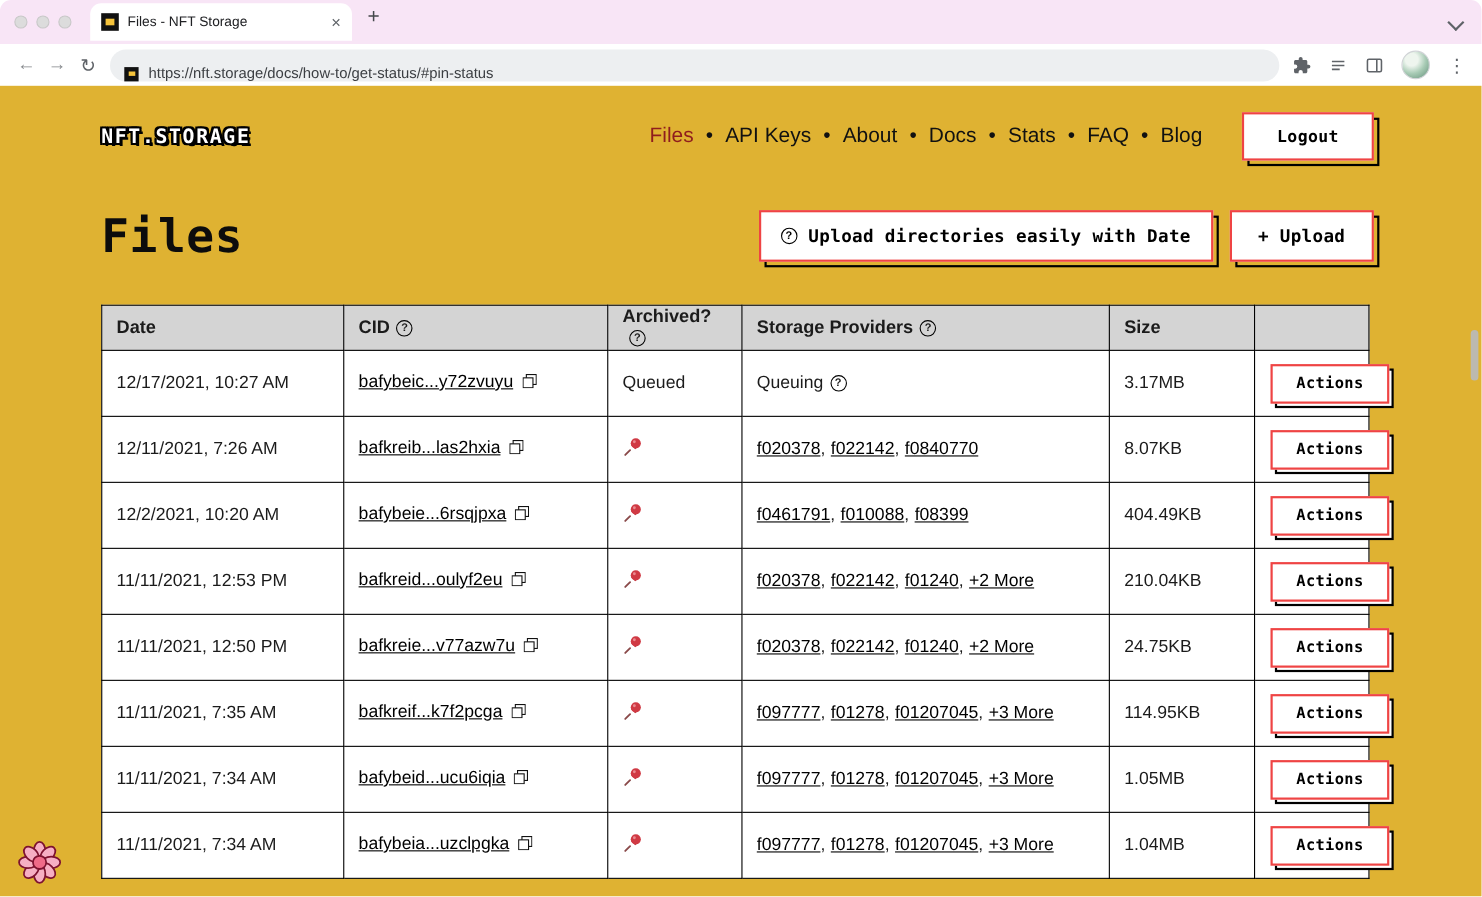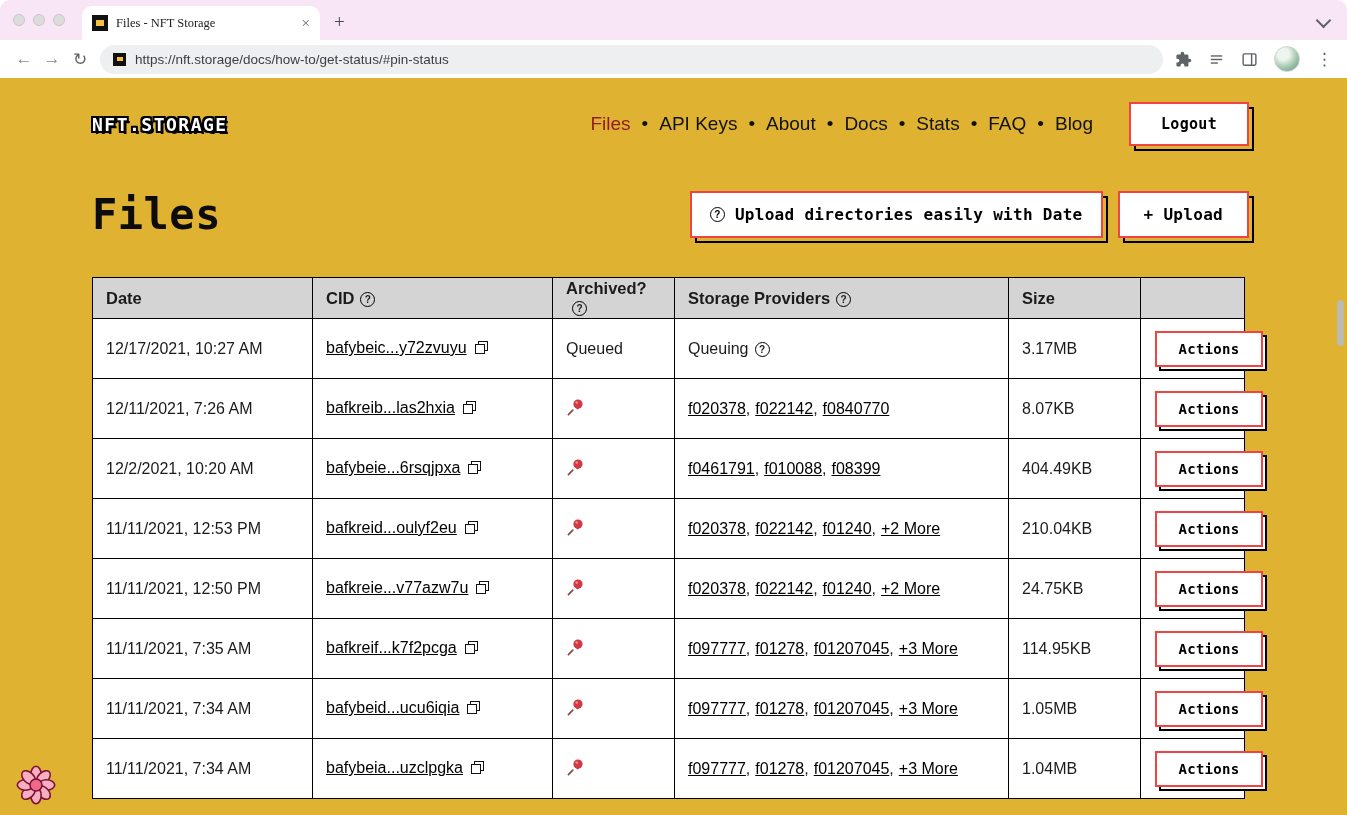--- a/index.html
+++ b/index.html
@@ -5,22 +5,22 @@
   html,body{margin:0;padding:0;}
   body{
     width:1347px;height:815px;overflow:hidden;position:relative;
     font-family:"Liberation Sans",sans-serif;background:#fff;
   }
   .window{width:100%;height:100%;display:flex;flex-direction:column;}
 
   
   .tabstrip{
     height:40px;background:var(--tabstrip-bg,#f8e5f6);
-    display:flex;align-items:flex-end;position:relative;
-    border-radius:10px 10px 0 0;flex:none;font-family:Liberation Serif, serif;
+    display:flex;align-items:center;position:relative;
+    border-radius:10px 10px 0 0;flex:none;
   }
   .traffic{position:absolute;left:13px;top:14px;display:flex;gap:8px;}
   .light{width:12px;height:12px;border-radius:50%;background:#dcdcdc;border:1px solid #c8c8c8;box-sizing:border-box;}
   .tab{
     margin-left:82px;width:238px;height:34px;background:#fff;
     border-radius:10px 10px 0 0;display:flex;align-items:center;
     padding:0 8px 0 10px;gap:8px;box-sizing:border-box;
   }
   .fav{width:16px;height:16px;background:#111;display:inline-flex;align-items:center;justify-content:center;flex:none;}
   .fav::after{content:"";width:8px;height:6px;background:#f5c33b;}
@@ -30,21 +30,21 @@
   .tab-close{color:#5f6368;font-size:15px;line-height:1;padding:0 2px;cursor:pointer;}
   .newtab{margin-left:14px;margin-bottom:9px;color:#45484c;font-size:19px;line-height:1;cursor:pointer;}
   .strip-chevron{position:absolute;right:18px;top:15px;width:9px;height:9px;
     border-right:2px solid #5f6368;border-bottom:2px solid #5f6368;transform:rotate(45deg);cursor:pointer;}
 
   .toolbar{height:38px;background:#fff;display:flex;align-items:center;padding:0 10px;flex:none;}
   .nav-btn{font-size:17px;color:#85888c;width:28px;text-align:center;cursor:pointer;flex:none;}
   .nav-btn.reload{color:#5f6368;}
   .url-pill{
     flex:1;height:29px;background:#edeff1;border-radius:15px;
-    display:flex;align-items:center;gap:9px;padding:0 13px;margin:0 12px 0 6px;box-sizing:border-box;
+    display:flex;align-items:flex-end;gap:9px;padding:0 13px;margin:0 12px 0 6px;box-sizing:border-box;
   }
   .url-text{font-size:13.5px;color:#3b3e42;white-space:nowrap;}
   .toolbar-icons{display:flex;align-items:center;gap:16px;margin-right:4px;}
   .ticon{display:inline-flex;cursor:pointer;}
   .avatar{
     width:26px;height:26px;border-radius:50%;cursor:pointer;
     background:radial-gradient(circle at 35% 30%,#eef5ee 0 25%,#a8cbb5 55%,#628f79 100%);
     border:1px solid #d0d3d6;box-sizing:border-box;
   }
   .kebab{font-size:17px;color:#5f6368;cursor:pointer;}

